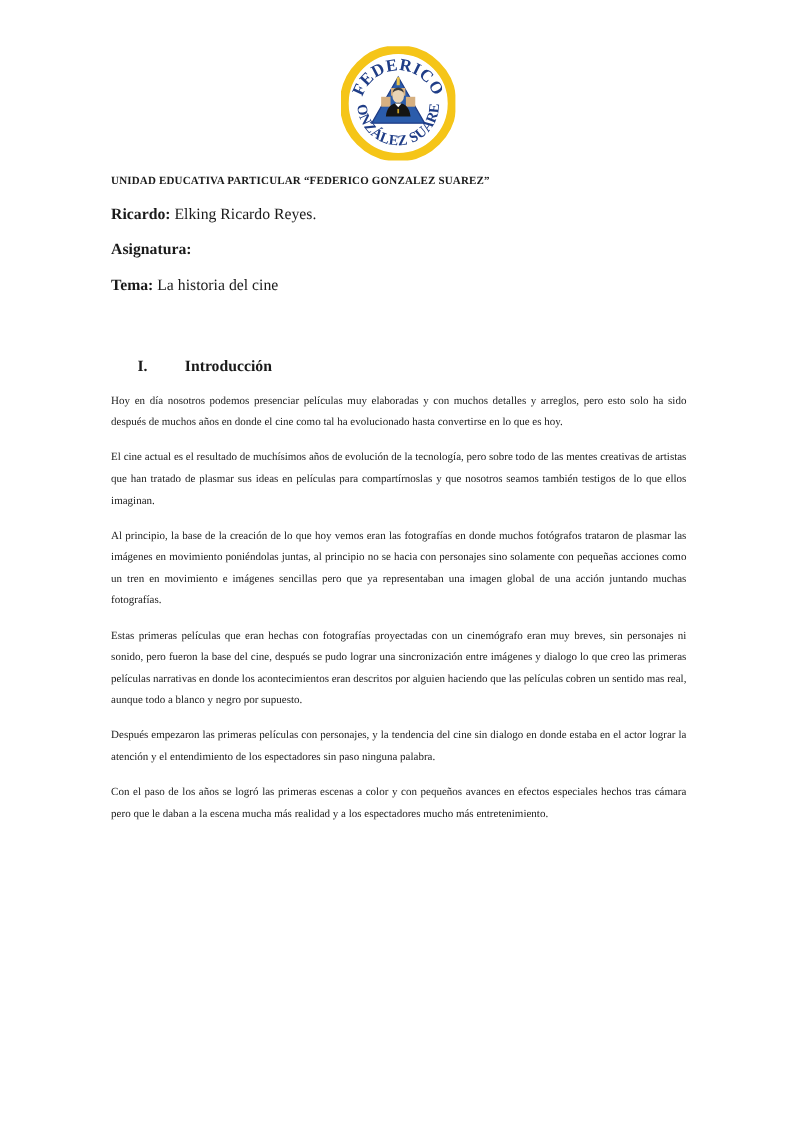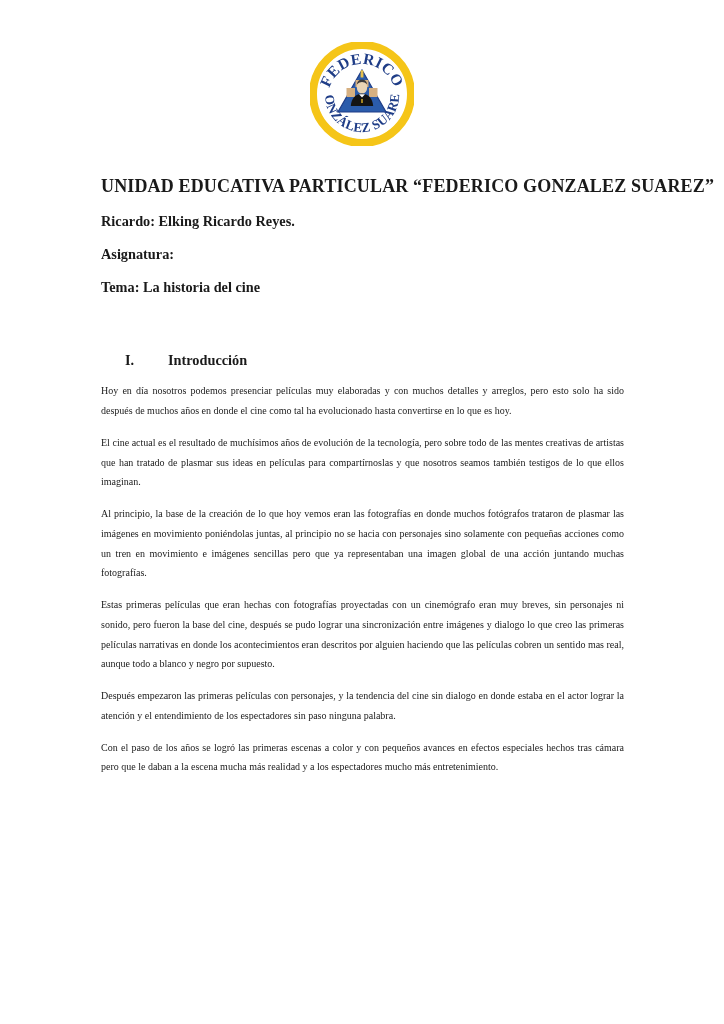--- a/index.html
+++ b/index.html
@@ -37,35 +37,35 @@
   
   .content {
     position: absolute;
     left: 101px;
     top: 158px;
     width: 523px;
   }
 
   .doc-title {
     font-weight: bold;
-    font-size: 18px;
+    font-size: 10px;
     line-height: 1.35;
-    text-align: center;
+    text-align: left;
     letter-spacing: 0.15px;
-    margin: 16px 0 14px 0;
+    margin: 0 0 14px 0;
     white-space: nowrap;
   }
 
   .field-line {
     font-size: 14.3px;
     line-height: 1.35;
     margin: 0 0 13.5px 0;
   }
   .field-line .lbl { font-weight: bold; }
-  .field-line .val { font-weight: bold; }
+  .field-line .val { font-weight: normal; }
 
   .section-head {
     display: flex;
     align-items: baseline;
     font-weight: bold;
     font-size: 14.3px;
     line-height: 1.35;
     margin: 23px 0 11px 0;
   }
   .section-head .numeral {

